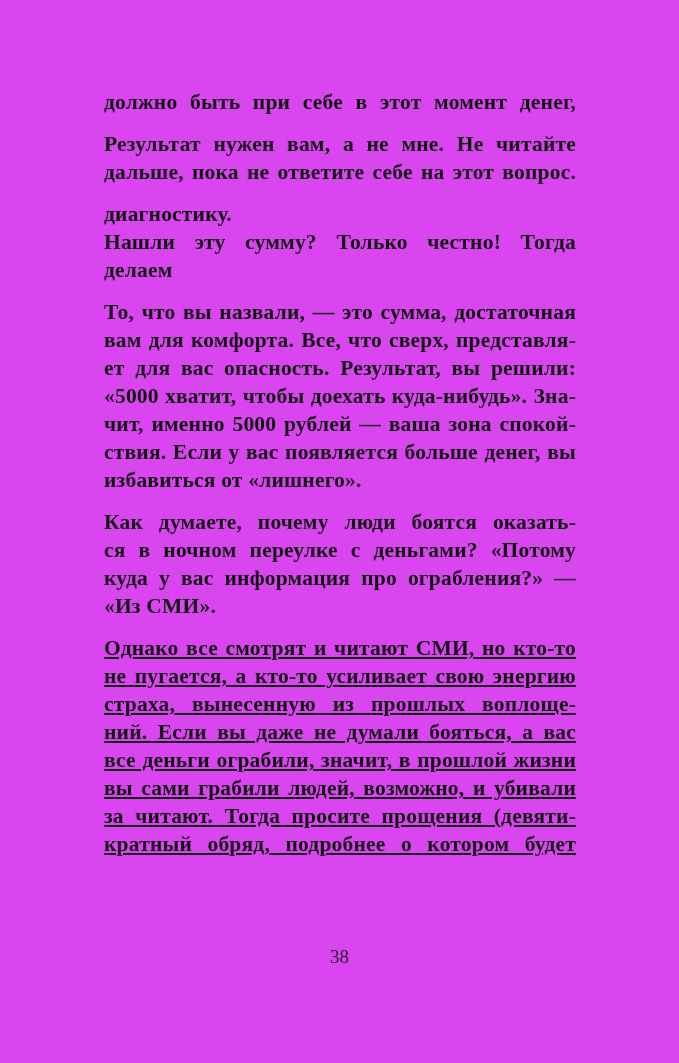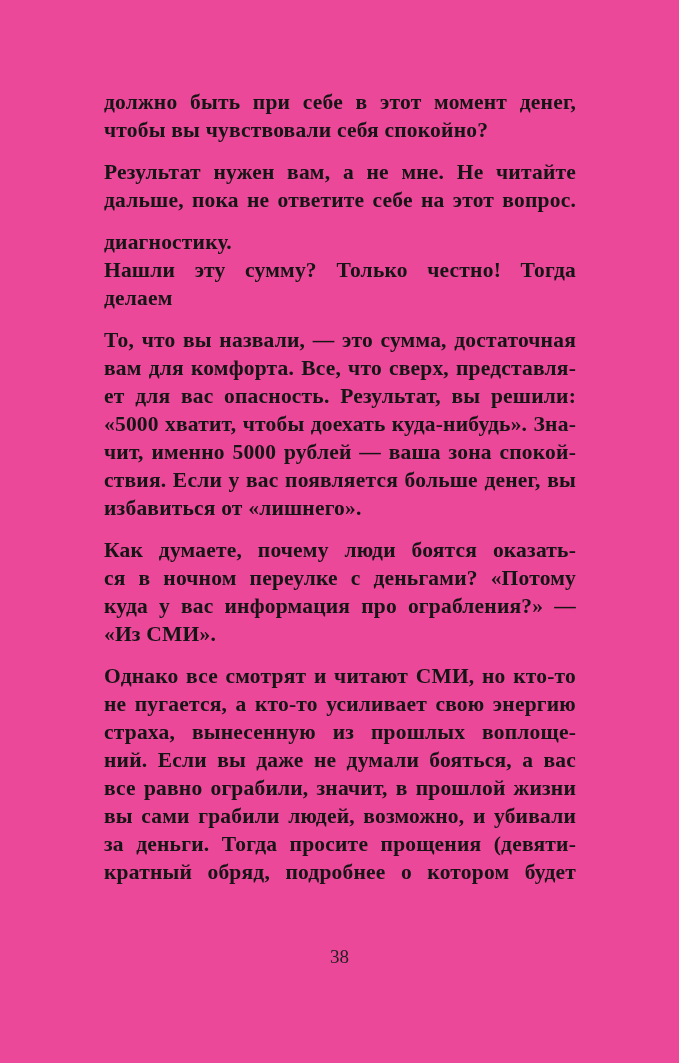--- a/index.html
+++ b/index.html
@@ -4,36 +4,37 @@
 <style>
   html, body {
     margin: 0;
     padding: 0;
     background: #ffffff;
   }
   .book-page {
     position: relative;
     width: 679px;
     height: 1063px;
-    background: #ec4899;
+    background: #d946ef;
     overflow: hidden;
     font-family: "Liberation Serif", "DejaVu Serif", serif;
     color: #151515;
   }
   .text-block {
     position: absolute;
     top: 88px;
     left: 104px;
     width: 472px;
   }
   .paragraph {
     margin: 0 0 14px 0;
   }
   .paragraph:last-child {
     margin-bottom: 0;
+    text-decoration: underline;
   }
   .line {
     font-size: 21.5px;
     line-height: 28px;
     font-weight: bold;
     letter-spacing: 0.2px;
     text-align: justify;
     text-align-last: justify;
     white-space: normal;
   }
@@ -53,21 +54,20 @@
   }
 </style>
 </head>
 <body>
 
 <div class="book-page">
   <div class="text-block">
 
     <div class="paragraph">
       <div class="line">должно быть при себе в этот момент денег,</div>
-      <div class="line last">чтобы вы чувствовали себя спокойно?</div>
     </div>
 
     <div class="paragraph">
       <div class="line">Результат нужен вам, а не мне. Не читайте</div>
       <div class="line">дальше, пока не ответите себе на этот вопрос.</div>
     </div>
 
     <div class="paragraph">
       <div class="line last">диагностику.</div>
       <div class="line">Нашли эту сумму? Только честно! Тогда делаем</div>
@@ -88,22 +88,22 @@
       <div class="line">ся в ночном переулке с деньгами? «Потому</div>
       <div class="line">куда у вас информация про ограбления?» —</div>
       <div class="line last">«Из СМИ».</div>
     </div>
 
     <div class="paragraph">
       <div class="line">Однако все смотрят и читают СМИ, но кто-то</div>
       <div class="line">не пугается, а кто-то усиливает свою энергию</div>
       <div class="line">страха, вынесенную из прошлых воплоще-</div>
       <div class="line">ний. Если вы даже не думали бояться, а вас</div>
-      <div class="line">все равно ограбили, значит, в прошлой жизни</div>
+      <div class="line">все деньги ограбили, значит, в прошлой жизни</div>
       <div class="line">вы сами грабили людей, возможно, и убивали</div>
-      <div class="line">за деньги. Тогда просите прощения (девяти-</div>
+      <div class="line">за читают. Тогда просите прощения (девяти-</div>
       <div class="line">кратный обряд, подробнее о котором будет</div>
     </div>
 
   </div>
 
   <div class="page-number">38</div>
 </div>
 
 </body></html>

